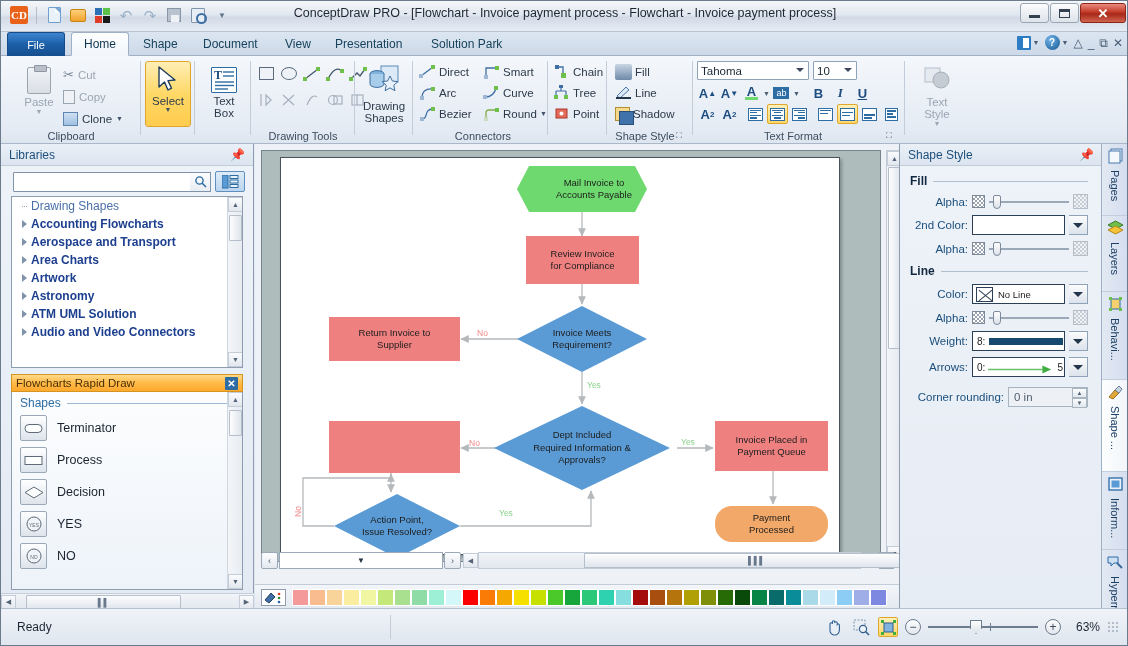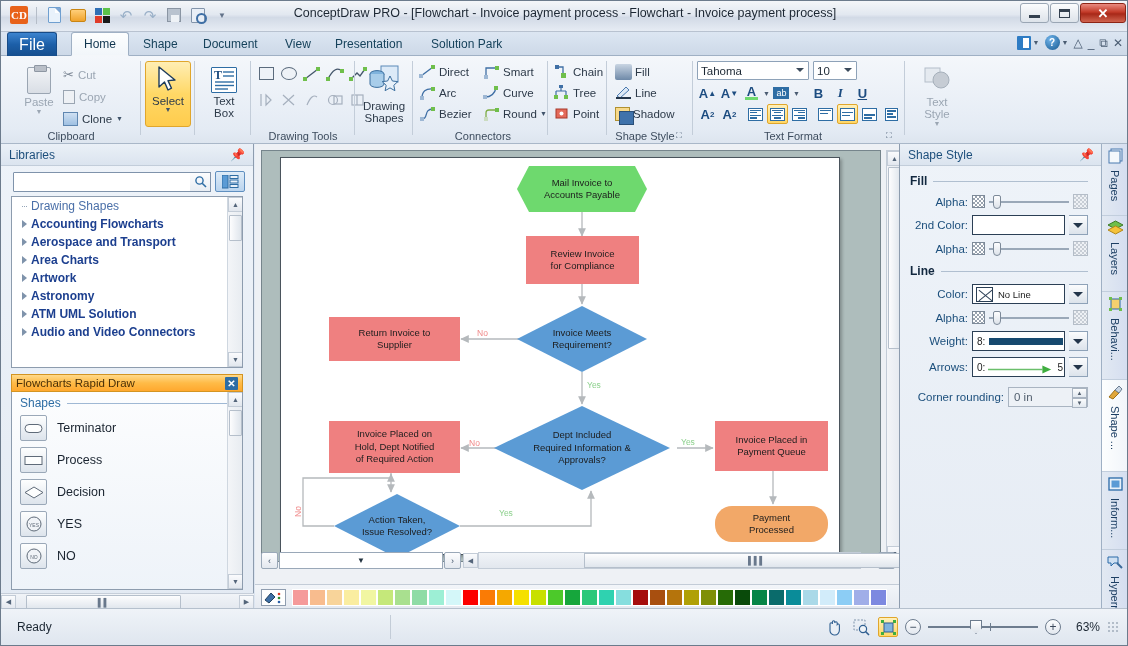--- a/index.html
+++ b/index.html
@@ -67,24 +67,24 @@
   .ribbon-tabs {
     position:absolute; left:0; top:31px; width:1128px; height:24px;
     background: linear-gradient(180deg,#dce6f2 0%, #cdd9e8 100%);
     border-bottom:1px solid #9fb0c4;
   }
   .tab {
     position:absolute; top:0; height:24px; padding:0 12px;
     display:flex;align-items:center; font-size:12px; color:#16425b; cursor:pointer;
   }
   .tab.file {
-    left:6px; width:50px; justify-content:center;
+    left:6px; width:58px; justify-content:center;
     background:linear-gradient(180deg,#3d84cf 0%, #1c5fa8 50%, #164e8e 100%);
     color:#fff; border-radius:3px 3px 0 0; border:1px solid #174b87; border-bottom:none;
-    font-size:16px;
+    font-size:11px;
   }
   .tab.active {
     background:linear-gradient(180deg,#fdfefe 0%,#f2f6fa 100%);
     border:1px solid #9fb0c4; border-bottom:1px solid #f4f7fa; border-radius:3px 3px 0 0;
     color:#10354f;
   }
   .ribbon-right { position:absolute; right:6px; top:3px; display:flex; align-items:center; gap:5px; }
   .rr-ico { display:flex;align-items:center;gap:2px;cursor:pointer; }
   .mini-win { width:14px;height:14px;border:2px solid #2e7cc4;background:#fff;border-radius:1px;position:relative;}
   .mini-win:after{content:"";position:absolute;left:0;top:0;width:4px;height:10px;background:#2e7cc4;}
@@ -999,52 +999,47 @@
 
           <rect x="48" y="263" width="131" height="52" fill="#ef8080"></rect>
 
           <rect x="434" y="263" width="113" height="50" fill="#ef8080"></rect>
 
           <polygon points="116,336 179,368 116,400 53,368" fill="#5b9bd5"></polygon>
 
           <rect x="434" y="348" width="113" height="36" rx="17" fill="#f2a868"></rect>
         </svg>
 
-        <div class="node n-hex" style="left:236px;top:8px;width:130px;height:46px;">
+        <div class="node n-hex" style="left:248px;top:8px;width:130px;height:46px;">
           <span><span style="white-space:pre-line;">Mail Invoice to
 Accounts Payable</span></span>
         </div>
         <div class="node" style="left:245px;top:78px;width:113px;height:48px;">
           <span style="white-space:pre-line;">Review Invoice
 for Compliance</span>
         </div>
         <div class="node" style="left:246px;top:148px;width:110px;height:66px;">
           <span style="white-space:pre-line;">Invoice Meets
 Requirement?</span>
         </div>
         <div class="node" style="left:48px;top:159px;width:131px;height:44px;">
           <span style="white-space:pre-line;">Return Invoice to
 Supplier</span>
         </div>
         <div class="node" style="left:228px;top:248px;width:146px;height:84px;">
           <span style="white-space:pre-line;">Dept Included
 Required Information &amp;
 Approvals?</span>
         </div>
-        <div class="node" style="left:48px;top:263px;width:131px;height:52px;">
-          <span style="white-space:pre-line;">Invoice Placed on
-Hold, Dept Notified
-of Required Action</span>
-        </div>
         <div class="node" style="left:434px;top:263px;width:113px;height:50px;">
           <span style="white-space:pre-line;">Invoice Placed in
 Payment Queue</span>
         </div>
         <div class="node" style="left:58px;top:336px;width:116px;height:64px;">
-          <span style="white-space:pre-line;">Action Taken,
+          <span style="white-space:pre-line;">Action Point,
 Issue Resolved?</span>
         </div>
         <div class="node" style="left:434px;top:348px;width:113px;height:36px;">
           <span style="white-space:pre-line;">Payment
 Processed</span>
         </div>
 
         <div class="edge-label lbl-no" style="left:196px;top:170px;">No</div>
         <div class="edge-label lbl-yes" style="left:306px;top:222px;">Yes</div>
         <div class="edge-label lbl-no" style="left:188px;top:280px;">No</div>

